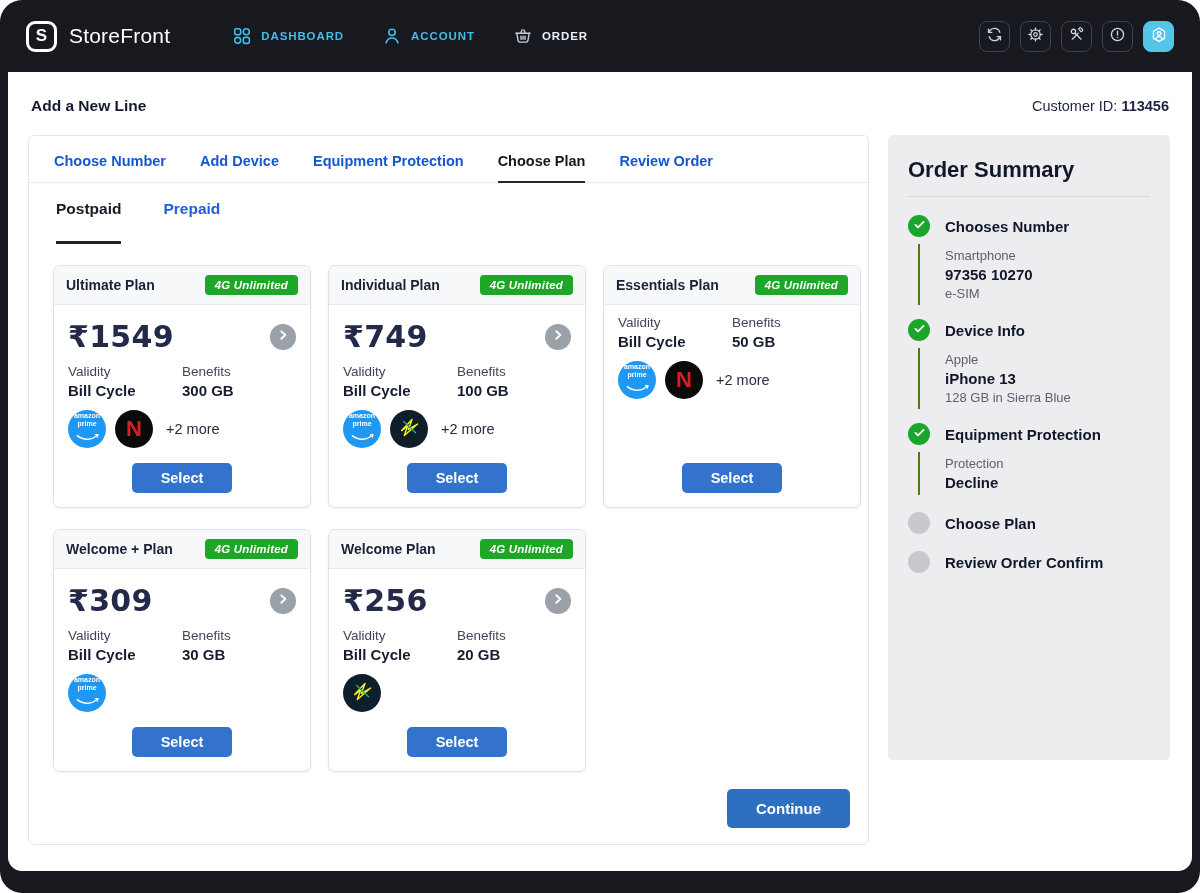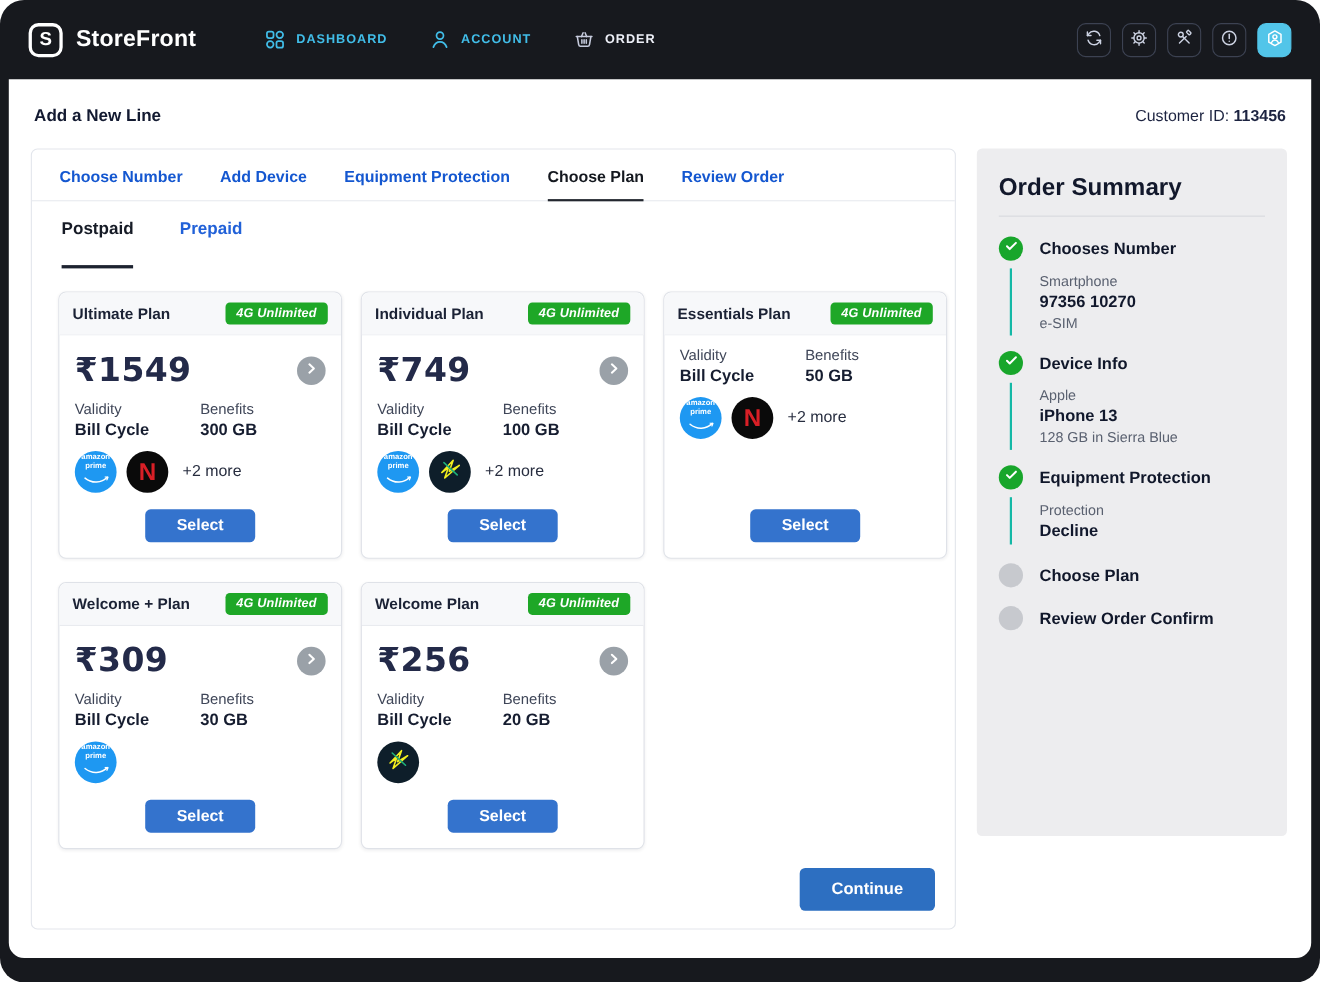--- a/index.html
+++ b/index.html
@@ -4,21 +4,21 @@
 <style>
   * { margin:0; padding:0; box-sizing:border-box; }
   html,body { width:1200px; height:893px; background:#fff; font-family:"Liberation Sans",sans-serif; overflow:hidden; }
 
   .window { position:relative; width:1200px; height:893px; background:#17191e; border-radius:22px; overflow:hidden; }
 
   
   .navbar { height:72px; display:flex; align-items:center; padding:0 26px; }
   .brand { display:flex; align-items:center; gap:12px; }
   .logo { width:31px; height:31px; border:3px solid #fff; border-radius:9px; color:#fff; font-weight:bold; font-size:17px; display:flex; align-items:center; justify-content:center; }
-  .brand-name { color:#fff; font-size:21px; font-weight:bold; letter-spacing:.2px; }
+  .brand-name { color:#fff; font-size:21px; font-weight:normal; letter-spacing:.2px; }
   .nav-menu { display:flex; gap:38px; margin-left:62px; }
   .nav-item { display:flex; align-items:center; gap:9px; color:#41bde8; font-size:11.5px; font-weight:bold; letter-spacing:.9px; cursor:pointer; background:none; border:none; font-family:inherit; }
   .nav-item.plain { color:#edeff7; }
   .nav-item.plain .nav-ic { color:#c6cbdd; }
   .nav-ic { display:flex; }
   .nav-actions { margin-left:auto; display:flex; gap:10px; }
   .action-btn { width:31px; height:31px; border-radius:8px; border:1.5px solid #3c4252; background:transparent; color:#ccd2e2; display:flex; align-items:center; justify-content:center; cursor:pointer; }
   .action-btn.active { background:#52c5e9; border-color:#52c5e9; color:#fff; }
 
   
@@ -71,21 +71,21 @@
   .summary { width:282px; min-height:625px; background:#ededef; border-radius:5px; padding:21px 20px 24px; }
   .summary-title { font-size:22px; font-weight:bold; color:#12182b; margin:1px 0 13px; }
   .summary-divider { border:none; border-top:1px solid #d7d9de; margin-bottom:18px; }
   .step-row { display:flex; align-items:center; gap:15px; margin-top:14px; }
   .step-row:first-of-type { margin-top:0; }
   .step-row.pending-row { margin-top:17px; }
   .step-circle { width:22px; height:22px; border-radius:50%; flex:none; display:flex; align-items:center; justify-content:center; }
   .step-circle.done { background:#18a62b; }
   .step-circle.pending { background:#c7c9ce; }
   .step-label { font-size:15px; font-weight:bold; color:#10172a; }
-  .step-details { border-left:2px solid #14b8a6; margin:7px 0 4px 10px; padding:4px 0 4px 25px; display:flex; flex-direction:column; gap:3px; }
+  .step-details { border-left:2px solid #4d7c0f; margin:7px 0 4px 10px; padding:4px 0 4px 25px; display:flex; flex-direction:column; gap:3px; }
   .detail.muted { font-size:13px; color:#5a6170; }
   .detail.bold { font-size:15px; font-weight:bold; color:#11182c; }
 </style>
 </head>
 <body>
 
 <div class="window">
 
   <header class="navbar">
     <div class="brand">

